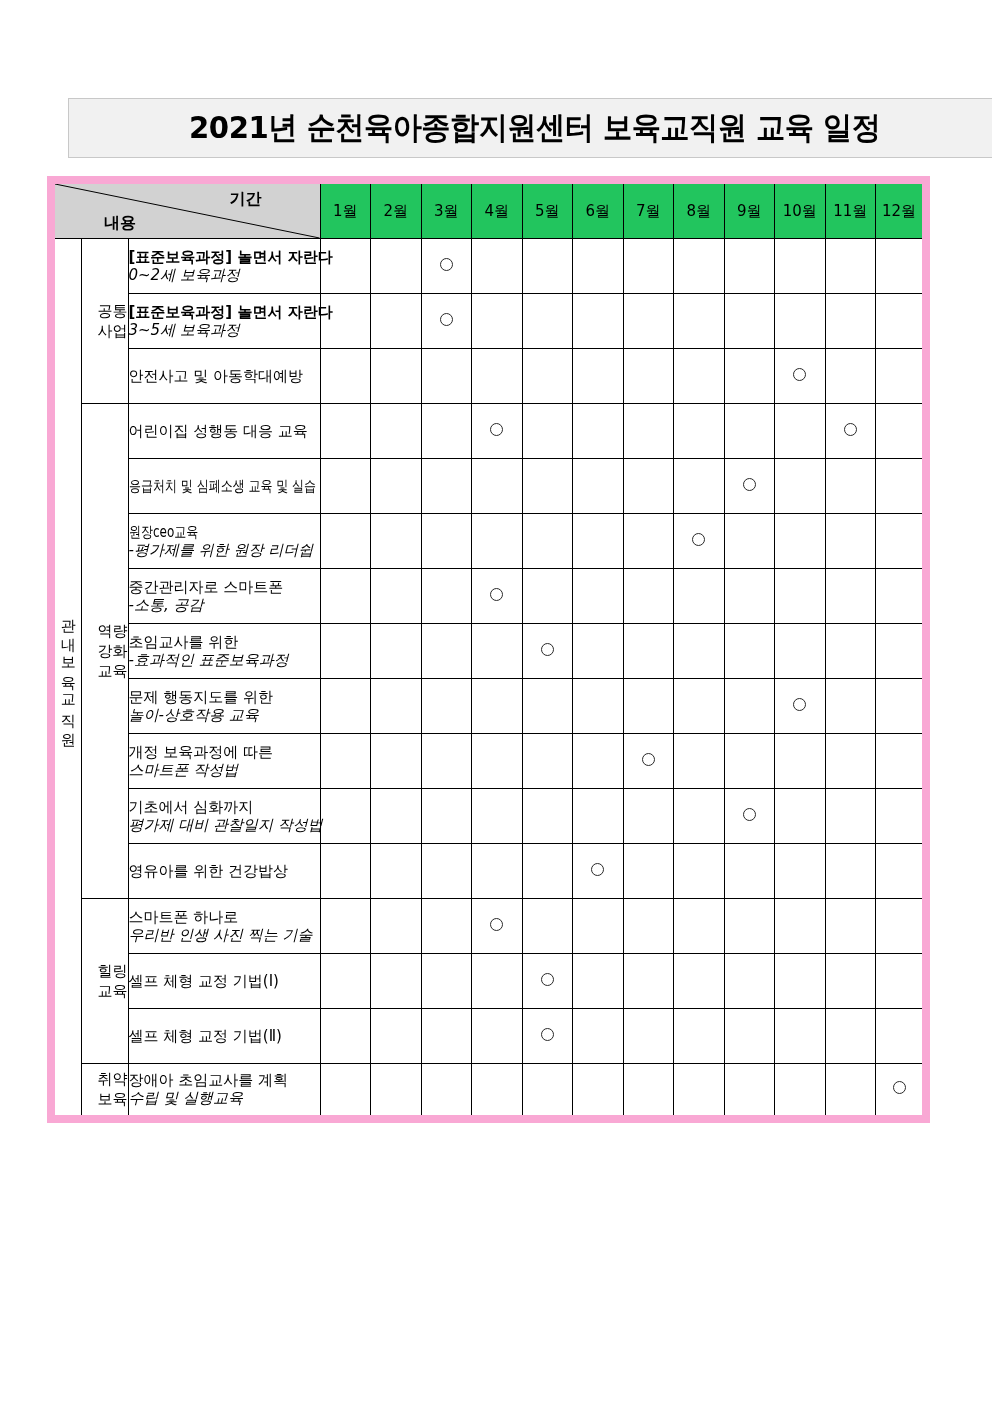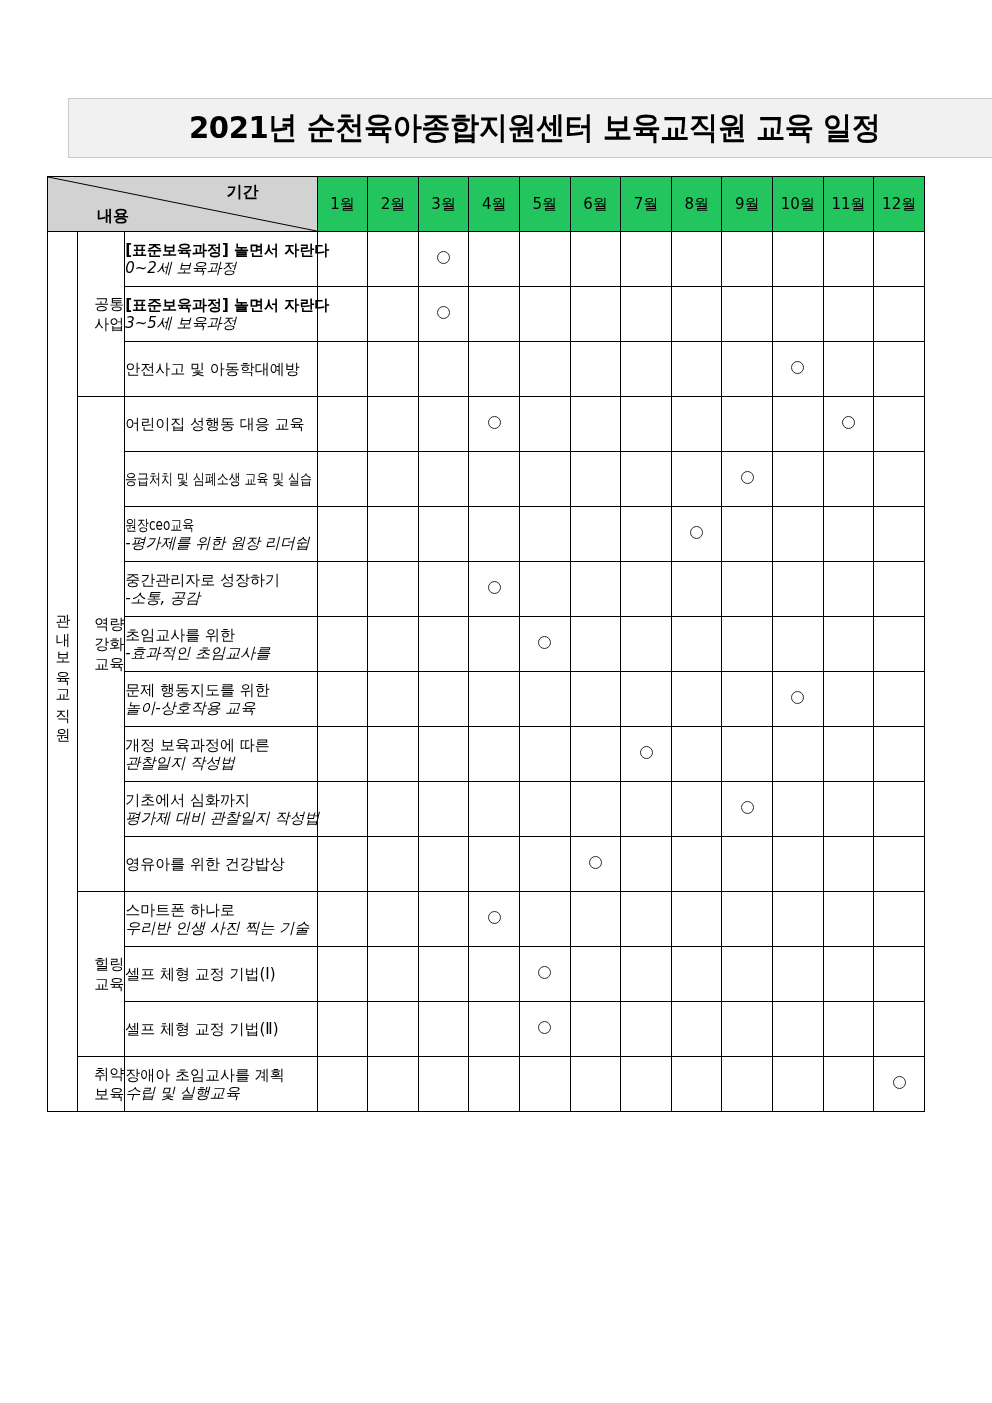--- a/index.html
+++ b/index.html
@@ -40,21 +40,21 @@
   }
 
   
   #schedule-table {
     position: absolute;
     left: 47px;
     top: 176px;
     width: 878px;
     border-collapse: collapse;
     table-layout: fixed;
-    border: 1px solid #f9a8d4;
+    border: 8px solid #f9a8d4;
   }
   #schedule-table td, #schedule-table th {
     border: 1px solid #000000;
     padding: 0;
     vertical-align: middle;
     font-weight: normal;
     font-size: 15px;
   }
 
   
@@ -291,40 +291,40 @@
         <td class="mon"><span class="mark hidden"></span></td>
         <td class="mon"><span class="mark hidden"></span></td>
         <td class="mon"><span class="mark"></span></td>
         <td class="mon"><span class="mark hidden"></span></td>
         <td class="mon"><span class="mark hidden"></span></td>
         <td class="mon"><span class="mark hidden"></span></td>
         <td class="mon"><span class="mark hidden"></span></td>
       </tr>
       <tr class="r-std">
         <td class="content-cell">
-          <span class="l1">중간관리자로 성장하기</span>
+          <span class="l1">중간관리자로 스마트폰</span>
           <span class="l2">-소통, 공감</span>
         </td>
         <td class="mon"><span class="mark hidden"></span></td>
         <td class="mon"><span class="mark hidden"></span></td>
         <td class="mon"><span class="mark hidden"></span></td>
         <td class="mon"><span class="mark"></span></td>
         <td class="mon"><span class="mark hidden"></span></td>
         <td class="mon"><span class="mark hidden"></span></td>
         <td class="mon"><span class="mark hidden"></span></td>
         <td class="mon"><span class="mark hidden"></span></td>
         <td class="mon"><span class="mark hidden"></span></td>
         <td class="mon"><span class="mark hidden"></span></td>
         <td class="mon"><span class="mark hidden"></span></td>
         <td class="mon"><span class="mark hidden"></span></td>
       </tr>
       <tr class="r-std">
         <td class="content-cell">
           <span class="l1">초임교사를 위한</span>
-          <span class="l2">-효과적인 초임교사를</span>
+          <span class="l2">-효과적인 표준보육과정</span>
         </td>
         <td class="mon"><span class="mark hidden"></span></td>
         <td class="mon"><span class="mark hidden"></span></td>
         <td class="mon"><span class="mark hidden"></span></td>
         <td class="mon"><span class="mark hidden"></span></td>
         <td class="mon"><span class="mark"></span></td>
         <td class="mon"><span class="mark hidden"></span></td>
         <td class="mon"><span class="mark hidden"></span></td>
         <td class="mon"><span class="mark hidden"></span></td>
         <td class="mon"><span class="mark hidden"></span></td>
@@ -346,21 +346,21 @@
         <td class="mon"><span class="mark hidden"></span></td>
         <td class="mon"><span class="mark hidden"></span></td>
         <td class="mon"><span class="mark hidden"></span></td>
         <td class="mon"><span class="mark"></span></td>
         <td class="mon"><span class="mark hidden"></span></td>
         <td class="mon"><span class="mark hidden"></span></td>
       </tr>
       <tr class="r-std">
         <td class="content-cell">
           <span class="l1">개정 보육과정에 따른</span>
-          <span class="l2">관찰일지 작성법</span>
+          <span class="l2">스마트폰 작성법</span>
         </td>
         <td class="mon"><span class="mark hidden"></span></td>
         <td class="mon"><span class="mark hidden"></span></td>
         <td class="mon"><span class="mark hidden"></span></td>
         <td class="mon"><span class="mark hidden"></span></td>
         <td class="mon"><span class="mark hidden"></span></td>
         <td class="mon"><span class="mark hidden"></span></td>
         <td class="mon"><span class="mark"></span></td>
         <td class="mon"><span class="mark hidden"></span></td>
         <td class="mon"><span class="mark hidden"></span></td>

